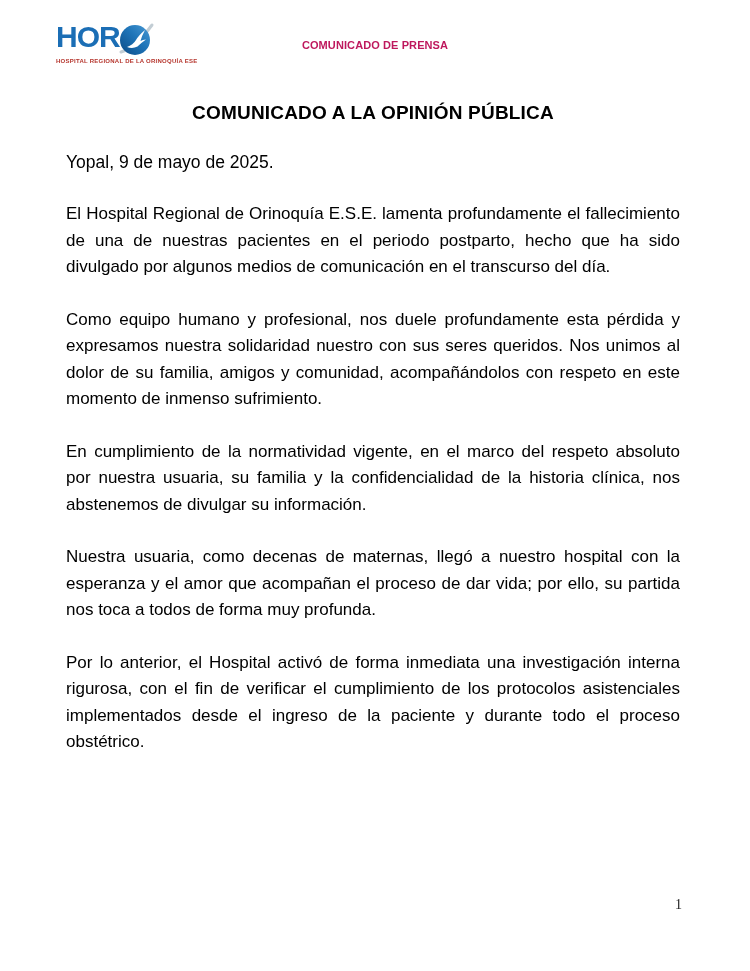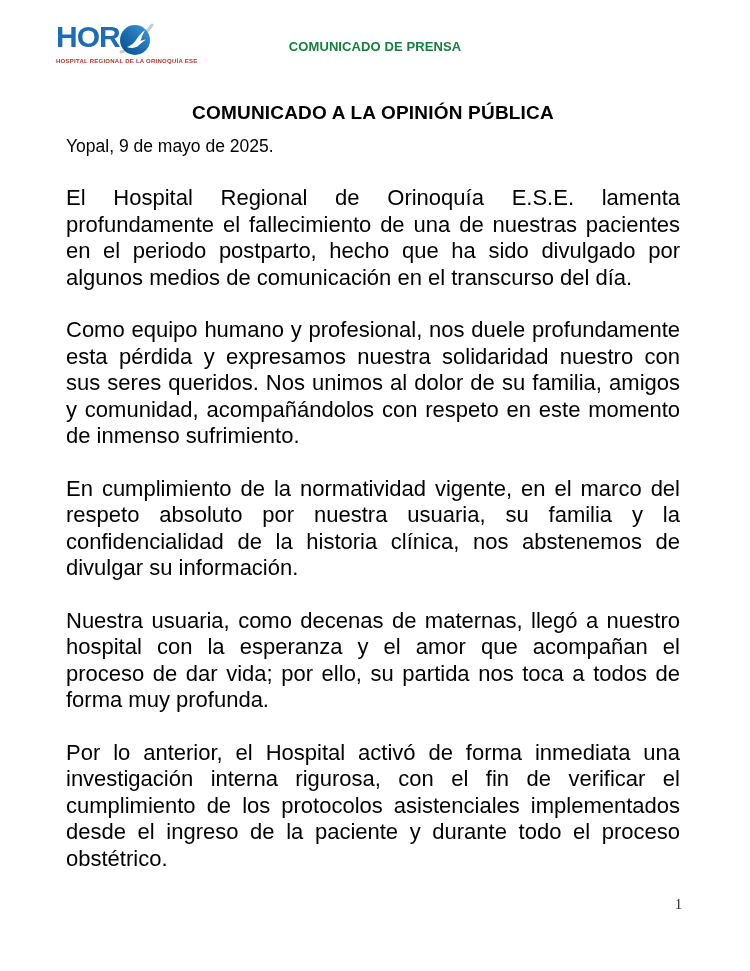--- a/index.html
+++ b/index.html
@@ -55,23 +55,23 @@
     font-weight: bold;
     color: #b5342c;
     letter-spacing: 0.25px;
     white-space: nowrap;
   }
   .header-center {
     position: absolute;
     left: 0; right: 0;
     top: 39px;
     text-align: center;
-    font-size: 13px;
+    font-size: 11px;
     font-weight: bold;
-    color: #15803d;
+    color: #be185d;
     letter-spacing: 0.1px;
   }
   .header-meta {
     position: absolute;
     right: 22px;
     top: 13px;
     text-align: right;
     font-size: 10.5px;
     font-weight: bold;
     color: #000000;
@@ -87,28 +87,28 @@
   }
   .doc-title {
     margin: 102px 0 0 0;
     text-align: center;
     font-size: 19px;
     font-weight: bold;
     color: #000000;
     letter-spacing: 0.2px;
   }
   .dateline {
-    margin: 9px 0 0 0;
+    margin: 25px 0 0 0;
     font-size: 17.5px;
     line-height: 26px;
     color: #000000;
   }
   .para {
     margin: 26px 0 0 0;
-    font-size: 22px;
+    font-size: 17px;
     line-height: 26.5px;
     text-align: justify;
     color: #000000;
   }
 
   
   .page-number {
     position: absolute;
     top: 897px;
     right: 68px;

